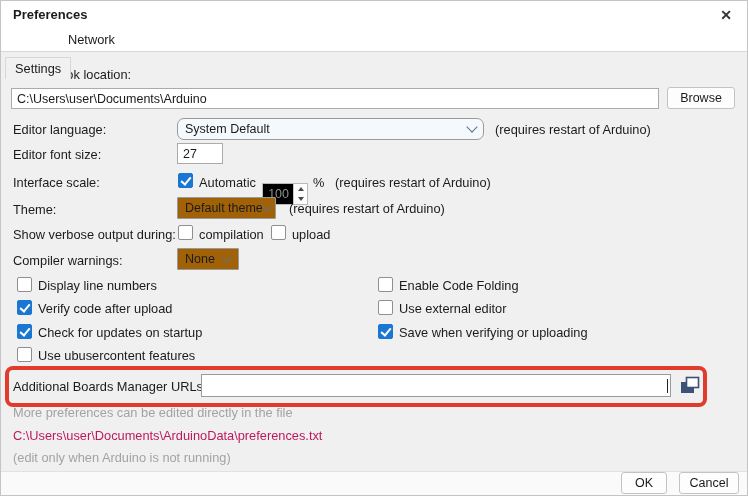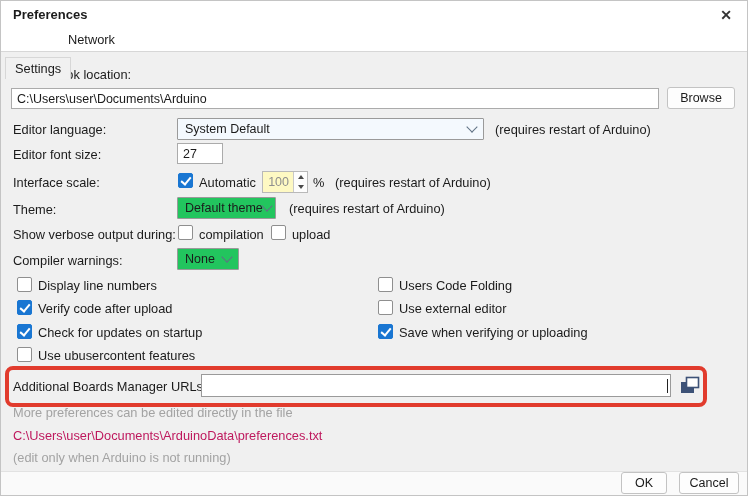--- a/index.html
+++ b/index.html
@@ -21,30 +21,30 @@
 
   .lbl { position:absolute; white-space:nowrap; font-size:12.8px; }
   .note { position:absolute; white-space:nowrap; font-size:12.8px; }
   .gray { color:#a3a3a3; }
   .dark { color:#be185d; }
 
   .textfield { position:absolute; background:#fff; border:1px solid #ababab; box-sizing:border-box;
                display:flex; align-items:center; padding:0 5px; font-size:12.5px; white-space:nowrap; overflow:hidden; }
   .btn { position:absolute; background:#fdfdfd; border:1px solid #c3c3c3; border-radius:3px; box-sizing:border-box;
          display:flex; align-items:center; justify-content:center; font-size:12.5px; }
-  .dropdown { position:absolute; background:#22c55e; border:1px solid #9a9a9a; box-sizing:border-box;
+  .dropdown { position:absolute; background:#a16207; border:1px solid #9a9a9a; box-sizing:border-box;
               display:flex; align-items:center; padding:0 7px; font-size:12.5px; white-space:nowrap; border-radius:1px; }
-  .dropdown.lite { background:#f4f9fe; }
+  .dropdown.lite { background:#f4f9fe;border-radius:7px; }
   .chev { margin-left:auto; width:7px; height:7px; border-right:1.6px solid #5f7285; border-bottom:1.6px solid #5f7285;
           transform:rotate(45deg); margin-top:-4px; flex:none; }
   .cb { position:absolute; width:15px; height:15px; background:#fff; border:1px solid #8f8f8f; border-radius:2px; box-sizing:border-box; }
   .cb.checked { background:#1976d2; border-color:#1976d2; }
   .cb.checked::after { content:""; position:absolute; left:4px; top:1px; width:4px; height:8px;
                        border-right:2px solid #fff; border-bottom:2px solid #fff; transform:rotate(40deg); }
-  .spinner { position:absolute; background:#fef9c3; border:1px solid #b9b9b9; box-sizing:border-box; display:flex; }
+  .spinner { position:absolute; background:#000000; border:1px solid #b9b9b9; box-sizing:border-box; display:flex;margin-top:12px; }
   .spinner .val { flex:1; text-align:right; color:#8f8f8f; padding-right:4px; font-size:12.5px; line-height:20px; }
   .spinner .arrows { width:13px; display:flex; flex-direction:column; border-left:1px solid #c9c9c9; background:#fdfdfd; }
   .spinner .arr { flex:1; display:flex; align-items:center; justify-content:center; }
   .tri-up { width:0; height:0; border-left:3px solid transparent; border-right:3px solid transparent; border-bottom:4px solid #4a4a4a; }
   .tri-down { width:0; height:0; border-left:3px solid transparent; border-right:3px solid transparent; border-top:4px solid #4a4a4a; }
 
   .redbox { position:absolute; left:4px; top:365px; width:702px; height:41px; border:4px solid #e13b2d;
             border-radius:8px; box-sizing:border-box; z-index:5; pointer-events:none; }
   .urlfield { position:absolute; left:200px; top:373px; width:470px; height:23px; background:#fff;
               border:1px solid #9a9a9a; box-sizing:border-box; display:flex; align-items:center;
@@ -128,21 +128,21 @@
   <div class="cb" style="left:16px;top:276px;"></div>
   <div class="lbl" style="left:37px;top:277px;">Display line numbers</div>
   <div class="cb checked" style="left:16px;top:299px;"></div>
   <div class="lbl" style="left:37px;top:300px;">Verify code after upload</div>
   <div class="cb checked" style="left:16px;top:323px;"></div>
   <div class="lbl" style="left:37px;top:324px;">Check for updates on startup</div>
   <div class="cb" style="left:16px;top:346px;"></div>
   <div class="lbl" style="left:37px;top:347px;">Use ubusercontent features</div>
 
   <div class="cb" style="left:377px;top:276px;"></div>
-  <div class="lbl" style="left:398px;top:277px;">Users Code Folding</div>
+  <div class="lbl" style="left:398px;top:277px;">Enable Code Folding</div>
   <div class="cb" style="left:377px;top:299px;"></div>
   <div class="lbl" style="left:398px;top:300px;">Use external editor</div>
   <div class="cb checked" style="left:377px;top:323px;"></div>
   <div class="lbl" style="left:398px;top:324px;">Save when verifying or uploading</div>
 
   <div class="lbl" style="left:12px;top:378px;">Additional Boards Manager URLs:</div>
   <div class="urlfield">
     <span class="caret"></span>
   </div>
   <div class="iconbtn">

